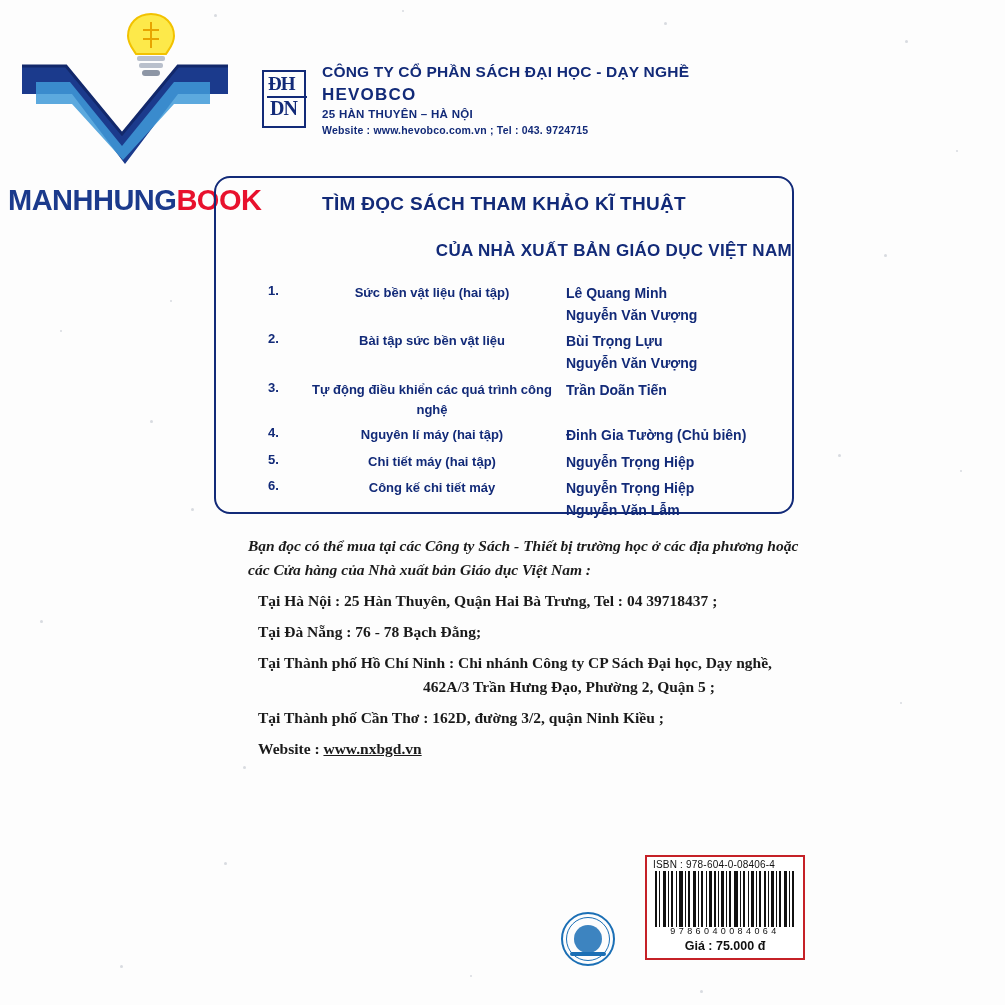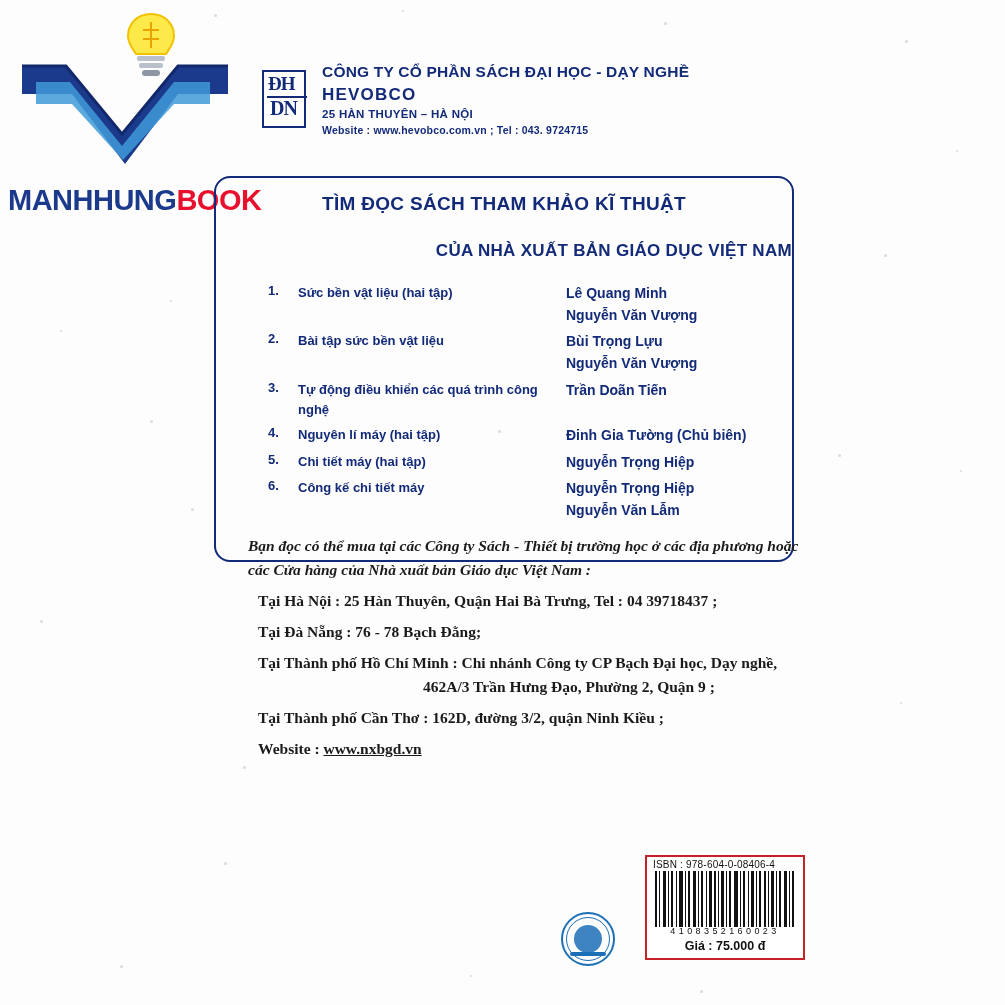--- a/index.html
+++ b/index.html
@@ -121,21 +121,21 @@
     letter-spacing: 0.2px;
     margin-top: 4px;
   }
 
   
   .ref-box {
     position: absolute;
     left: 214px;
     top: 176px;
     width: 580px;
-    height: 386px;
+    height: 338px;
     border: 2px solid #122a78;
     border-radius: 16px;
     box-sizing: border-box;
     color: #122a78;
   }
   .ref-title1 {
     text-align: center;
     font-size: 19px;
     font-weight: bold;
     letter-spacing: 0.3px;
@@ -161,20 +161,21 @@
     width: 30px;
     flex: 0 0 30px;
     font-size: 13px;
     font-weight: bold;
   }
   .ref-name {
     flex: 1 1 auto;
     font-size: 13px;
     font-weight: bold;
     line-height: 1.55;
+    text-align: center;
   }
   .ref-authors {
     flex: 0 0 210px;
     width: 210px;
     font-size: 14px;
     font-weight: bold;
     line-height: 1.55;
   }
   .ref-authors div { white-space: nowrap; }
 
@@ -427,22 +428,22 @@
       </div>
 
     </div>
   </div>
 
   <div class="dist">
     <div class="d-intro">Bạn đọc có thể mua tại các Công ty Sách - Thiết bị trường học ở các địa phương hoặc</div>
     <div class="d-intro">các Cửa hàng của Nhà xuất bản Giáo dục Việt Nam :</div>
     <div class="d-line">Tại Hà Nội : 25 Hàn Thuyên, Quận Hai Bà Trưng, Tel : 04 39718437 ;</div>
     <div class="d-line">Tại Đà Nẵng : 76 - 78 Bạch Đằng;</div>
-    <div class="d-line">Tại Thành phố Hồ Chí Minh : Chi nhánh Công ty CP Bạch Đại học, Dạy nghề,</div>
-    <div class="d-sub">462A/3 Trần Hưng Đạo, Phường 2, Quận 9 ;</div>
+    <div class="d-line">Tại Thành phố Hồ Chí Ninh : Chi nhánh Công ty CP Sách Đại học, Dạy nghề,</div>
+    <div class="d-sub">462A/3 Trần Hưng Đạo, Phường 2, Quận 5 ;</div>
     <div class="d-line">Tại Thành phố Cần Thơ : 162D, đường 3/2, quận Ninh Kiều ;</div>
     <div class="d-web">
       <span>Website : </span><u>www.nxbgd.vn</u>
     </div>
   </div>
 
   <div class="seal">
     <div class="ring"></div>
     <div class="ring2"></div>
     <div class="inner"></div>
@@ -481,17 +482,17 @@
       <i style="left:109px;width:2px;"></i>
       <i style="left:113px;width:1px;"></i>
       <i style="left:116px;width:3px;"></i>
       <i style="left:121px;width:1px;"></i>
       <i style="left:124px;width:2px;"></i>
       <i style="left:129px;width:3px;"></i>
       <i style="left:134px;width:1px;"></i>
       <i style="left:137px;width:2px;"></i>
 
     </div>
-    <div class="bars-digits">4108352160023</div>
+    <div class="bars-digits">9786040084064</div>
     <div class="price">Giá : 75.000 đ</div>
   </div>
 
 </div>
 
 </body></html>

